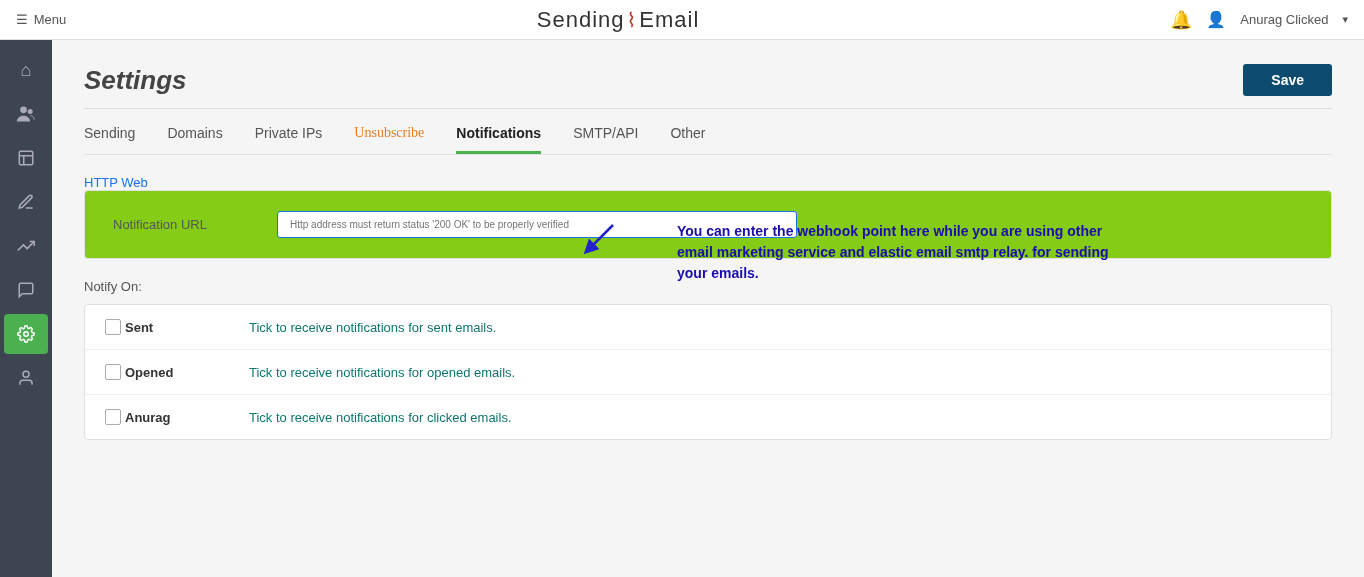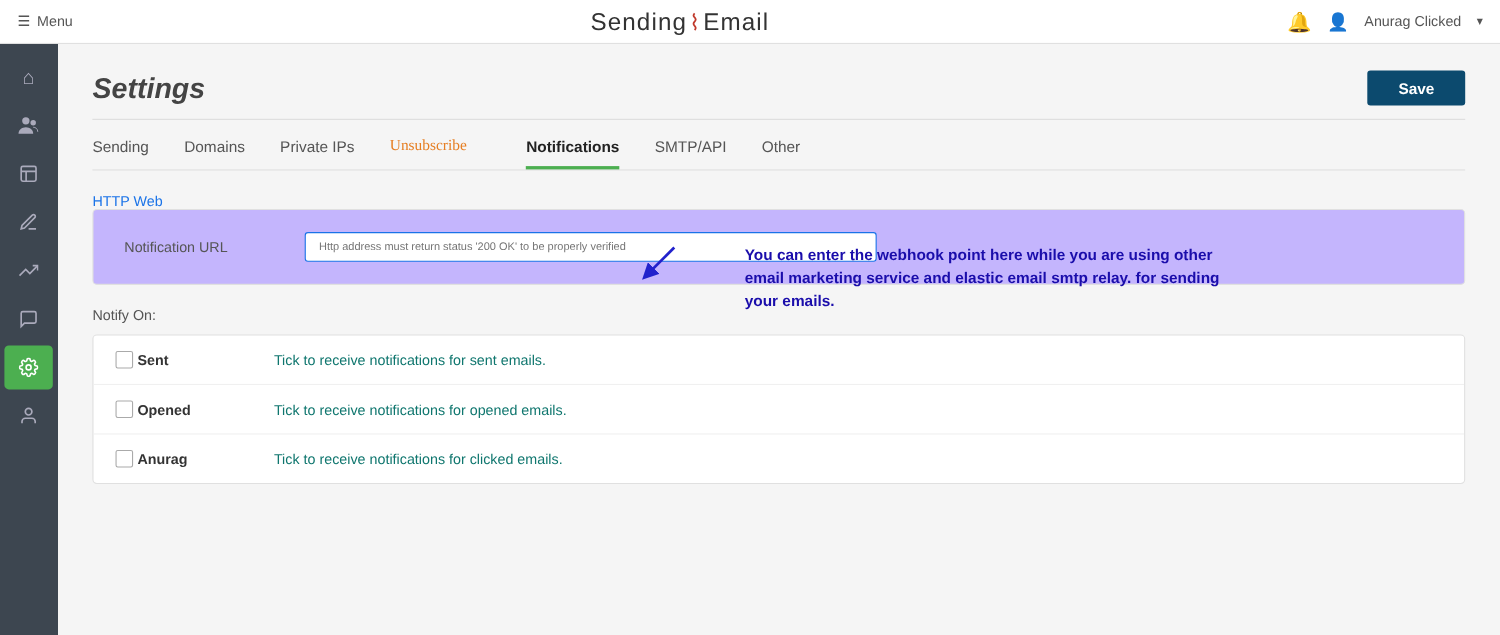--- a/index.html
+++ b/index.html
@@ -48,29 +48,29 @@
 
     
     .divider { border: none; border-top: 1px solid #ddd; margin-bottom: 16px; }
 
     
     .tabs { display: flex; gap: 32px; align-items: flex-end; margin-bottom: 20px; border-bottom: 1px solid #e0e0e0; }
     .tab {
       padding-bottom: 10px; font-size: 14px; color: #555; cursor: pointer;
       border-bottom: 3px solid transparent; white-space: nowrap;
     }
-    .tab.active { color: #222; font-weight: 600; border-bottom: 3px solid #4caf50; margin-left: 22px; }
+    .tab.active { color: #222; font-weight: 600; border-bottom: 3px solid #4caf50; }
     .tab.orange { color: #e67e22; font-family: Liberation Serif, serif; }
 
     
     .section-label { color: #1a73e8; font-size: 13px; font-weight: 500; }
 
     
     .card {
-      background: #c4b5fd; border: 1px solid #e0e0e0; border-radius: 4px;
+      background: #84cc16; border: 1px solid #e0e0e0; border-radius: 4px;
       padding: 20px 28px; margin-bottom: 20px; position: relative;
     }
 
     
     .url-row { display: flex; align-items: center; gap: 24px; }
     .url-label { font-size: 13px; color: #555; min-width: 140px; }
     .url-input {
       flex: 1; max-width: 520px; border: 1px solid #1a73e8; border-radius: 3px;
       padding: 7px 12px; font-size: 10px; color: #aaa; outline: none;
     }

